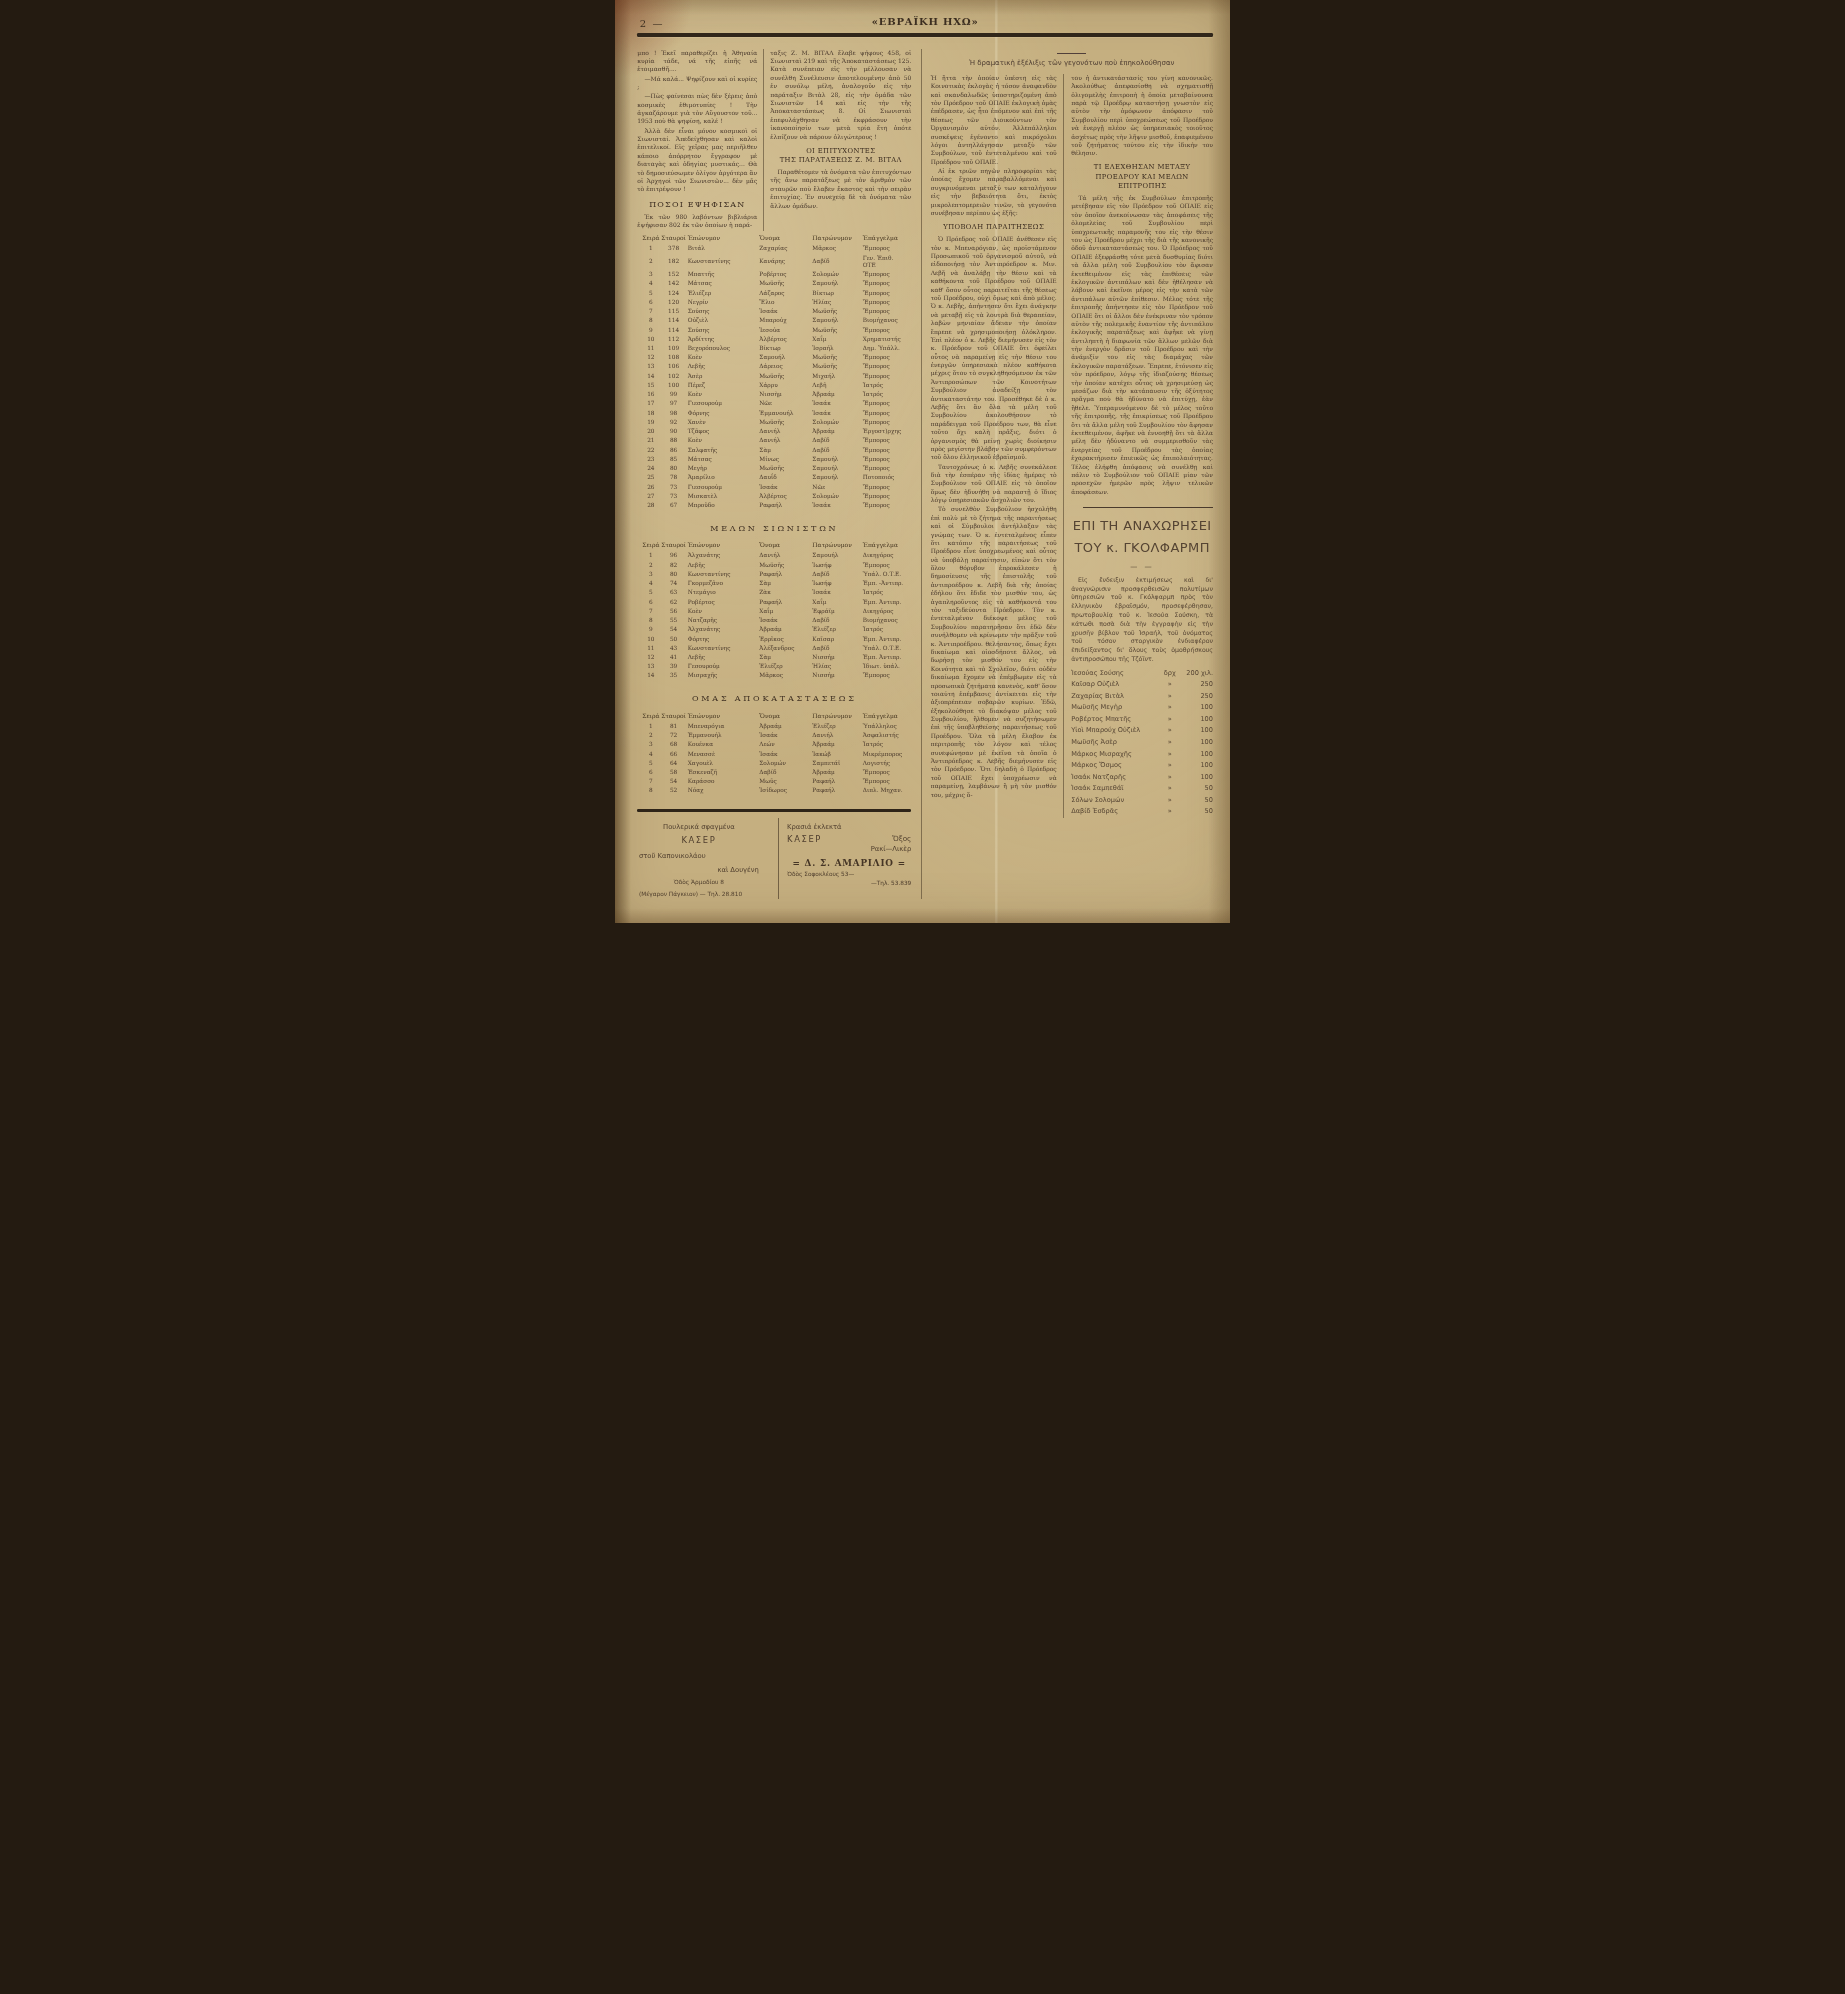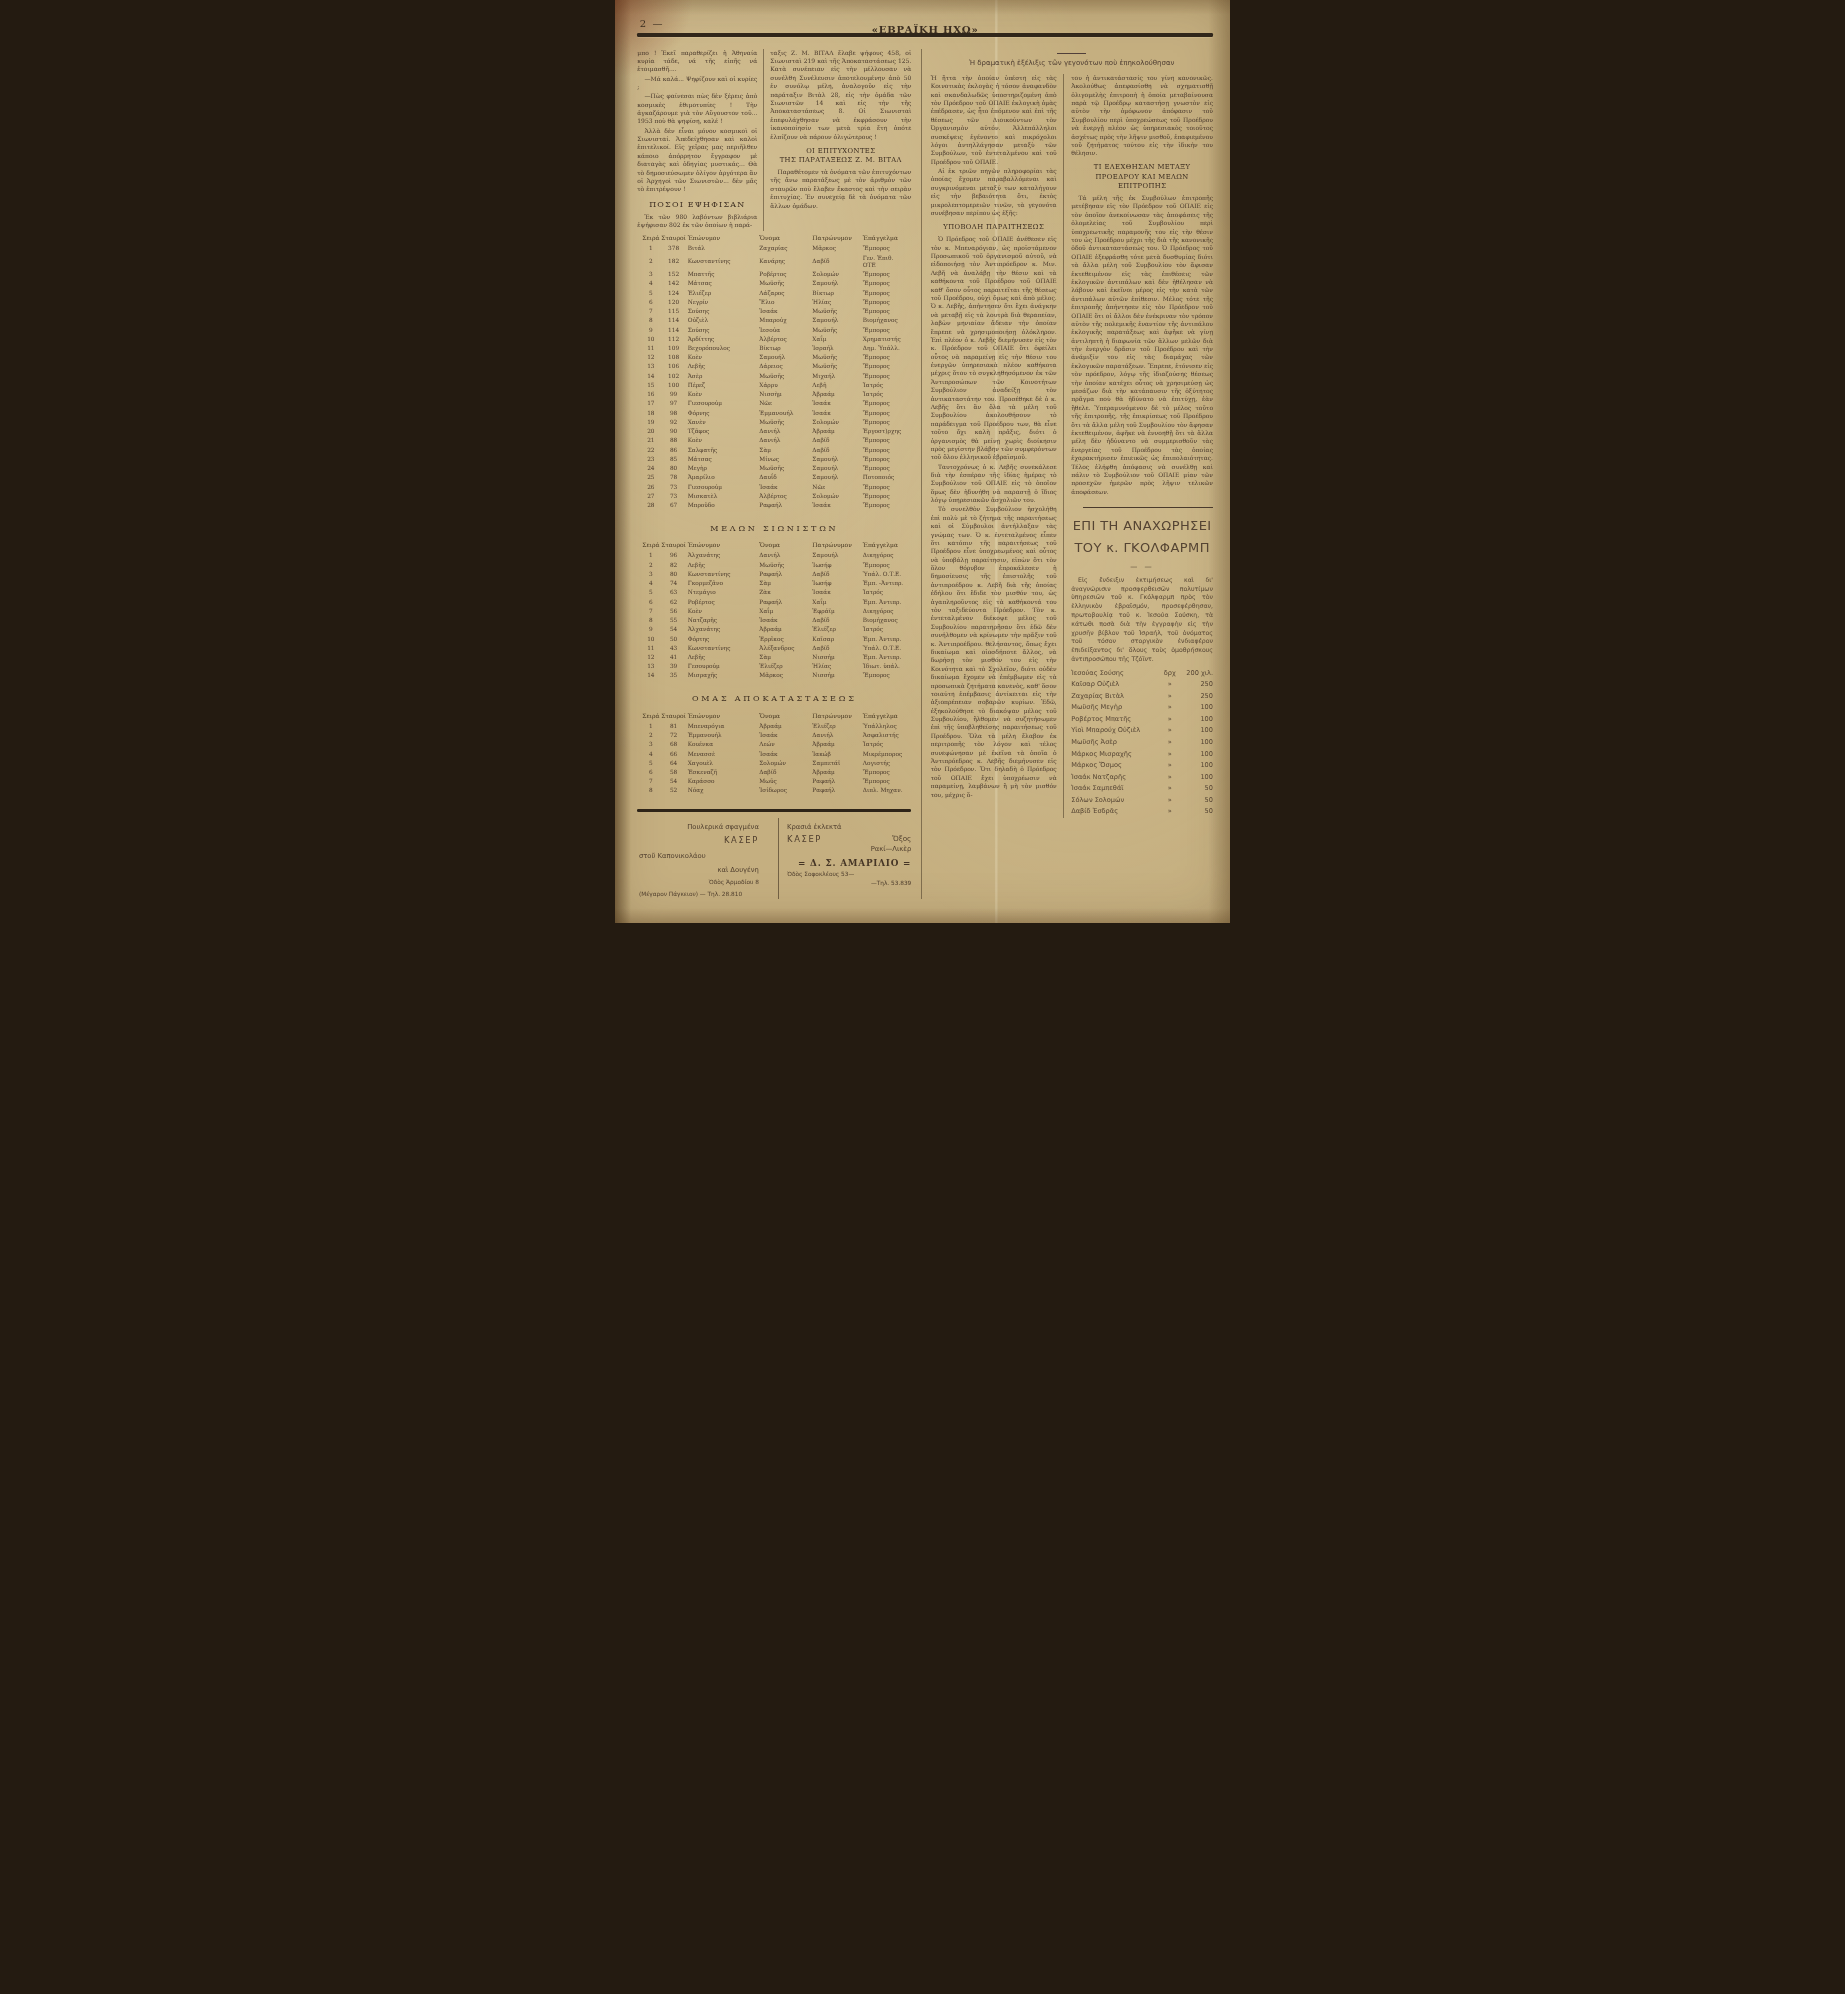--- a/index.html
+++ b/index.html
@@ -10,21 +10,21 @@
       radial-gradient(circle at 0% 0%, rgba(125,52,28,.55), rgba(125,52,28,0) 7%),
       radial-gradient(ellipse at 20% 28%, rgba(255,246,214,.22), transparent 55%),
       radial-gradient(ellipse at 75% 60%, rgba(255,244,210,.14), transparent 50%),
       linear-gradient(90deg, rgba(70,48,22,.6) 0, rgba(70,48,22,0) 2.6%, rgba(70,48,22,0) 96.5%, rgba(105,80,45,.38) 100%),
       linear-gradient(180deg, rgba(95,65,32,.28) 0, rgba(95,65,32,0) 1.6%, rgba(95,65,32,0) 98.4%, rgba(95,65,32,.3) 100%),
       linear-gradient(90deg, transparent 61.7%, rgba(255,252,228,.28) 61.95%, transparent 62.35%);
     box-shadow:inset 0 0 48px rgba(80,55,25,.25);
     padding:10.4px 17px 24px 22.3px;box-sizing:border-box;}
   .hdr{position:relative;height:21.5px;}
   .pageno{position:absolute;left:2.4px;top:7.2px;font-size:10px;letter-spacing:1.6px;color:#3c2e20;}
-  .masthead{position:absolute;left:50%;transform:translateX(-50%);top:14px;font-size:10px;font-weight:bold;letter-spacing:0.8px;color:#3c2e20;}
+  .masthead{position:absolute;left:50%;transform:translateX(-50%);top:6px;font-size:10px;font-weight:bold;letter-spacing:0.8px;color:#3c2e20;}
   .toprule{height:3.2px;background:#30261a;border-radius:1.2px;box-shadow:0 0.4px 0 rgba(255,240,200,.3);margin-top:1.6px;}
   .cols{display:flex;gap:9.6px;margin-top:12px;}
   .leftblock{width:274px;flex:none;}
   .rightblock{flex:1;border-left:0.4px solid rgba(60,45,28,.5);padding-left:8.8px;}
   .twocols{display:flex;}
   .tc-a{width:120px;flex:none;padding-right:5.6px;}
   .tc-b{flex:1;border-left:0.4px solid rgba(60,45,28,.5);padding-left:6.4px;}
   p.body{font-size:6px;line-height:1.4;text-align:justify;margin:0 0 0.8px 0;text-indent:1.2em;}
   p.body.noind{text-indent:0;}
   .sechead{font-size:8px;letter-spacing:1.2px;text-align:center;margin:6.4px 0 4px;color:#3c2d20;}
@@ -38,21 +38,21 @@
   table.res th:nth-child(4),table.res td:nth-child(4){width:20%;}
   table.res th:nth-child(5),table.res td:nth-child(5){width:19%;}
   table.res th:nth-child(6),table.res td:nth-child(6){width:17%;}
   .grouphead{font-size:8px;letter-spacing:2.8px;text-align:center;margin:13.6px 0 7.2px;color:#3e2f21;}
   .botrule{height:2.8px;background:#2e2418;border-radius:1.2px;margin:13.6px 0 0;}
   .ads{display:flex;margin-top:6.4px;font-family:"DejaVu Sans",sans-serif;color:#4e3d2c;}
   .ad1{width:120px;flex:none;padding:4px 7.2px 0 1.6px;}
   .ad2{flex:1;border-left:0.6px solid rgba(60,45,28,.6);padding:4px 0 0 8px;margin-left:12px;}
   .ad-line{font-size:6.8px;line-height:1.5;}
   .ad-big{font-size:8.4px;letter-spacing:1.6px;margin:2.4px 0;}
-  .ad-center{text-align:right;}
+  .ad-center{text-align:center;}
   .ad-right{text-align:right;}
   .ad-small{font-size:5.8px;line-height:1.6;}
   .ad-brand{font-family:"DejaVu Serif",serif;font-weight:bold;font-size:8.8px;letter-spacing:0.8px;margin:3.2px 0 2.4px;color:#453525;}
   .ad-duo{display:flex;justify-content:space-between;font-size:7.2px;margin-top:1.6px;}
   .headline{font-family:"DejaVu Sans",sans-serif;color:#51403a;text-align:center;line-height:1.55;margin-top:2.4px;}
   .hl1{font-size:12px;display:block;}
   .hl-rule{width:29px;height:1.2px;background:#51403a;margin:4px auto 4.8px;}
   .subtitle{font-family:"DejaVu Sans",sans-serif;font-size:7px;text-align:center;color:#4c3b30;margin-bottom:7.2px;}
   .art-cols{display:flex;margin-top:4px;}
   .art-a{width:126px;flex:none;padding-right:6.4px;}

